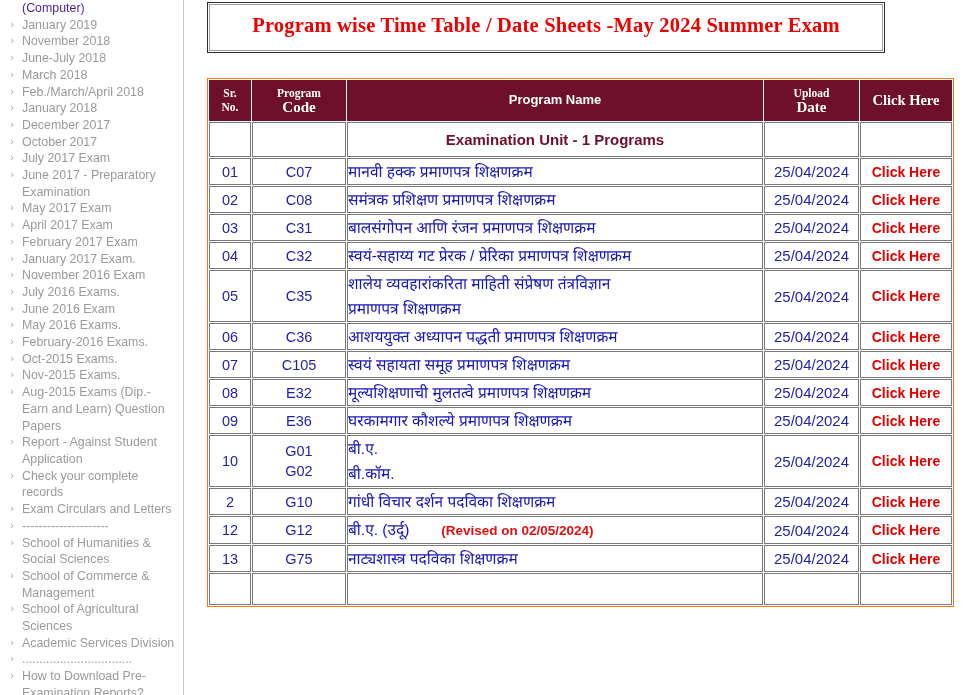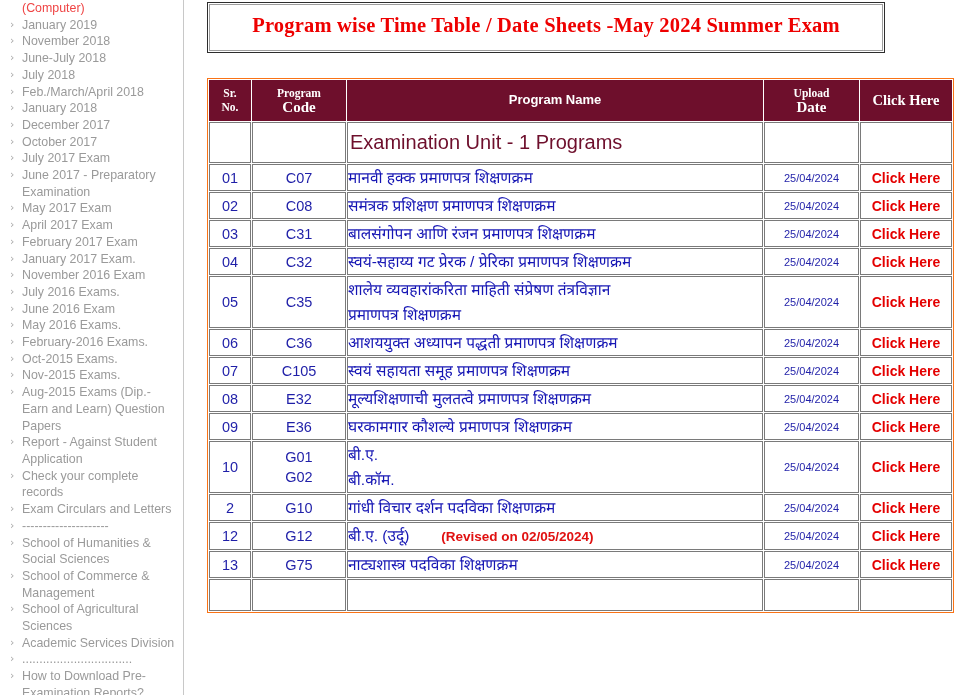--- a/index.html
+++ b/index.html
@@ -23,21 +23,21 @@
     left: 0;
     top: 0;
     width: 184px;
     height: 695px;
     border-right: 1px solid #c8c8c8;
     box-sizing: border-box;
     overflow: hidden;
     padding-top: 0px;
   }
   .side-first {
-    color: #ef4444;
+    color: #4c1d95;
     font-size: 12.4px;
     line-height: 16.7px;
     padding-left: 22px;
     margin: 0;
     white-space: nowrap;
   }
   .side-item {
     position: relative;
     color: #9a9a9a;
     font-size: 12.4px;
@@ -167,41 +167,41 @@
     color: #e01010;
     font-weight: bold;
     font-size: 13.5px;
     font-family: "Liberation Sans", sans-serif;
     margin-left: 28px;
   }
   td.date {
     text-align: center;
     color: #1f1fa8;
     font-family: "Liberation Sans", sans-serif;
-    font-size: 11px;
+    font-size: 15px;
     padding: 6px 1px;
   }
   td.click {
     text-align: center;
     padding: 6px 4px;
   }
   td.click a {
     color: #e40000;
     font-weight: bold;
     font-family: "Liberation Sans", sans-serif;
     font-size: 14px;
     text-decoration: none;
     cursor: pointer;
   }
   tr.section td {
-    text-align: left;
+    text-align: center;
     color: #6e0f2c;
-    font-weight: normal;
-    font-family: "Liberation Sans", sans-serif;
-    font-size: 20px;
+    font-weight: bold;
+    font-family: "Liberation Sans", sans-serif;
+    font-size: 15px;
     padding: 8px 2px;
   }
   tr.section td.blank { padding: 0; }
 </style>
 </head>
 <body>
 
 <div id="page">
 
   <div id="sidebar">
@@ -214,21 +214,21 @@
         <div class="side-item">
           <span class="bullet">›</span>
           <span class="lbl">November 2018</span>
         </div>
         <div class="side-item">
           <span class="bullet">›</span>
           <span class="lbl">June-July 2018</span>
         </div>
         <div class="side-item">
           <span class="bullet">›</span>
-          <span class="lbl">July 2018</span>
+          <span class="lbl">March 2018</span>
         </div>
         <div class="side-item">
           <span class="bullet">›</span>
           <span class="lbl">Feb./March/April 2018</span>
         </div>
         <div class="side-item">
           <span class="bullet">›</span>
           <span class="lbl">January 2018</span>
         </div>
         <div class="side-item">

